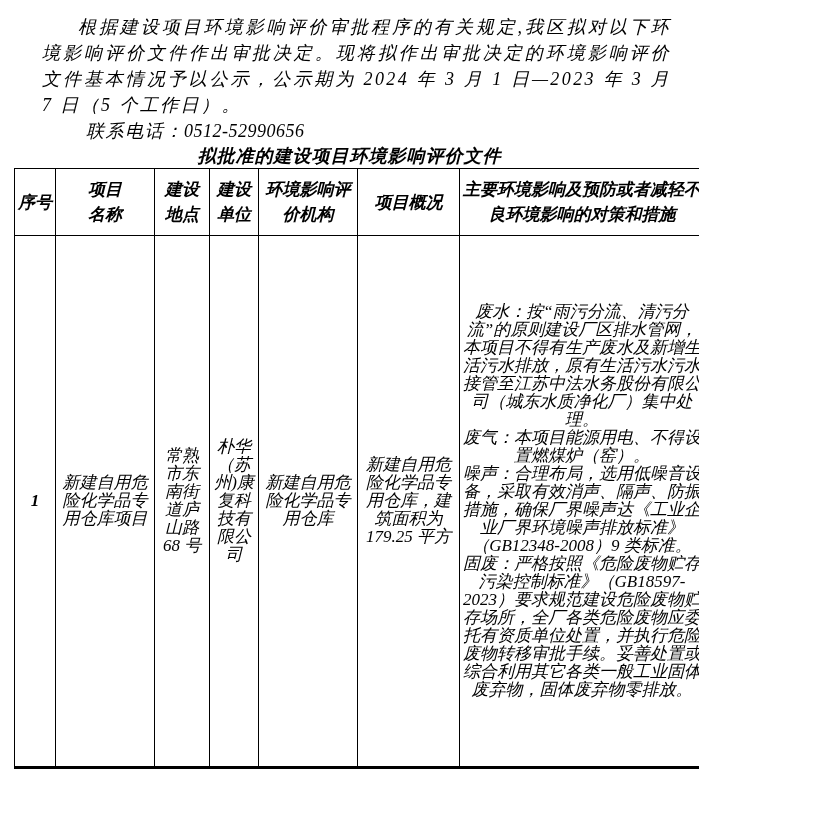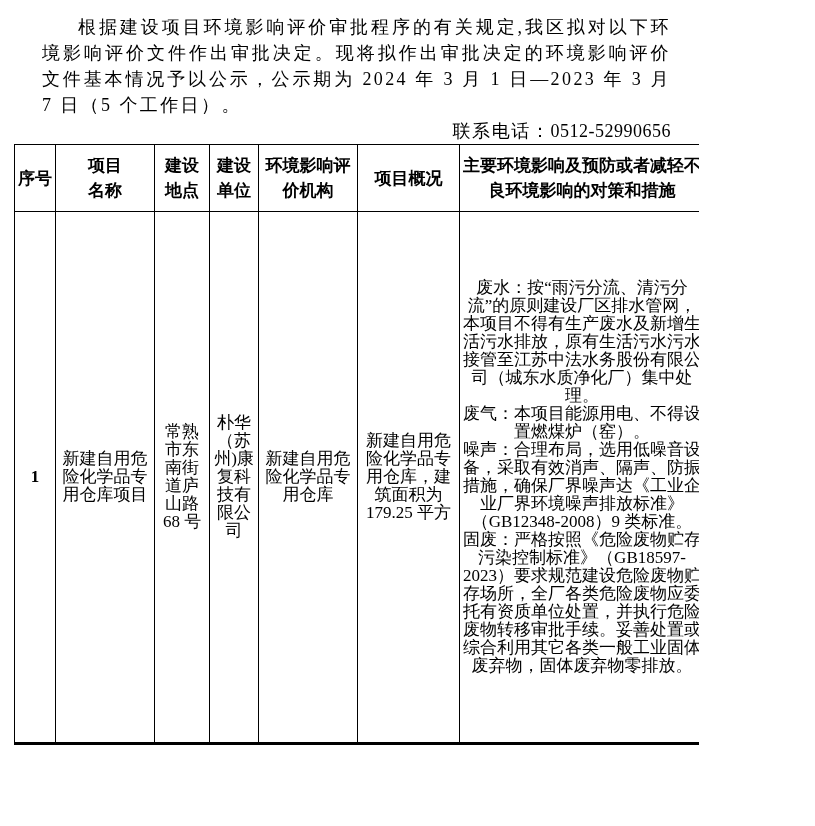--- a/index.html
+++ b/index.html
@@ -2,33 +2,33 @@
 <html><head>
 <meta charset="utf-8">
 <style>
   html,body{margin:0;padding:0;background:#ffffff;}
   body{
     width:815px;height:826px;
     font-family:"Liberation Serif","DejaVu Serif",serif;
     color:#000;
     -webkit-font-smoothing:none;
   }
-  .page{position:relative;width:699px;height:826px;overflow:hidden;}
+  .page{position:relative;width:699px;height:826px;overflow:hidden;font-style:italic;}
 
   
   .textblock{padding:14px 28px 0 42px;}
   .para{
     margin:0;
     font-size:18px;
     line-height:26px;
     letter-spacing:2.4px;
     text-align:justify;
   }
   .para.indent{text-indent:2em;}
-  .para.lead{margin-left:44px;text-align:right;letter-spacing:1.6px;}
+  .para.lead{margin-left:44px;text-align:left;letter-spacing:1.6px;}
   .latin{letter-spacing:0.5px;}
   .squiggle{
     text-decoration-line:underline;
     text-decoration-style:wavy;
     text-decoration-thickness:1px;
     text-underline-offset:3px;
     text-decoration-skip-ink:none;
   }
 
   
@@ -88,20 +88,21 @@
 </head>
 <body>
 
 <div class="page">
 
   <div class="textblock">
     <p class="para indent">根据建设项目环境影响评价审批程序的有关规定,我区拟对以下环境影响评价文件作出审批决定。现将拟作出审批决定的环境影响评价文件基本情况予以公示，公示期为 2024 年 3 月 1 日—2023 年 3 月 7 日（5 个工作日）。</p>
     <p class="para lead"><span>联系电话：</span><span class="latin">0512-52990656</span></p>
   </div>
 
+  <h2 class="table-title">拟批准的建设项目环境影响评价文件</h2>
 
   <table class="eia">
     <colgroup>
       <col style="width:41px">
       <col style="width:99px">
       <col style="width:55px">
       <col style="width:49px">
       <col style="width:99px">
       <col style="width:102px">
       <col style="width:245px">

